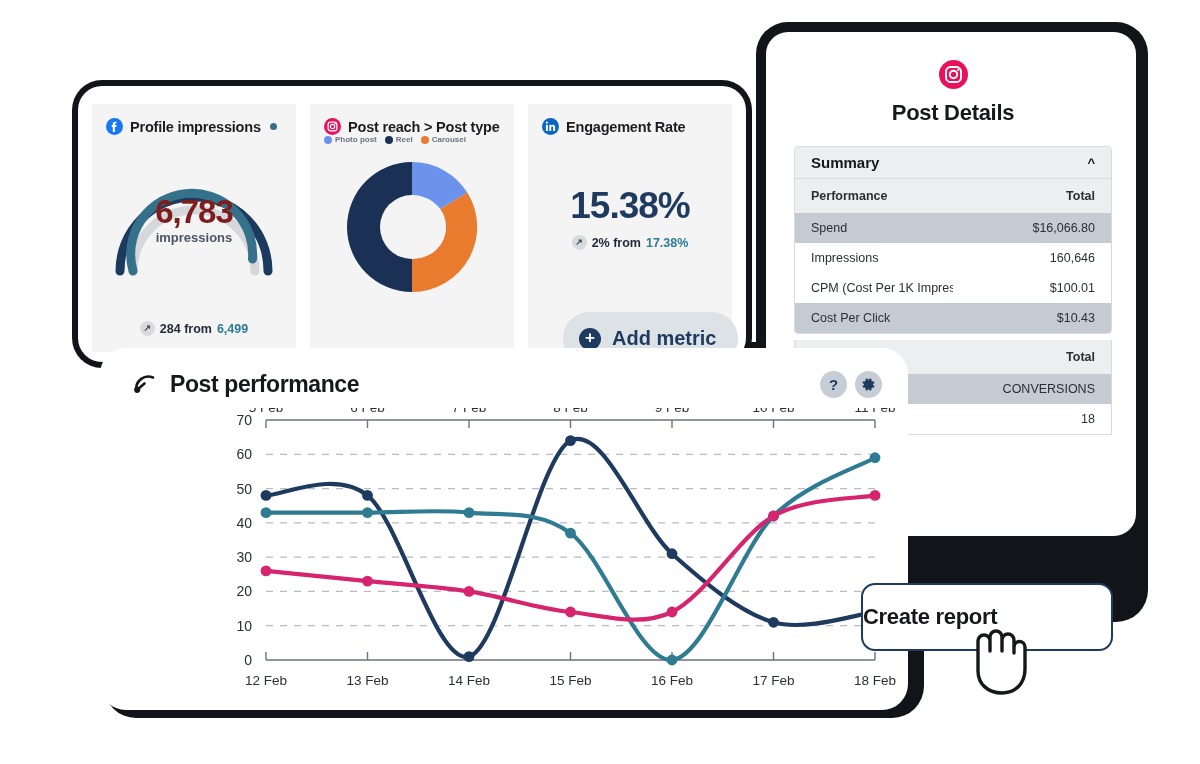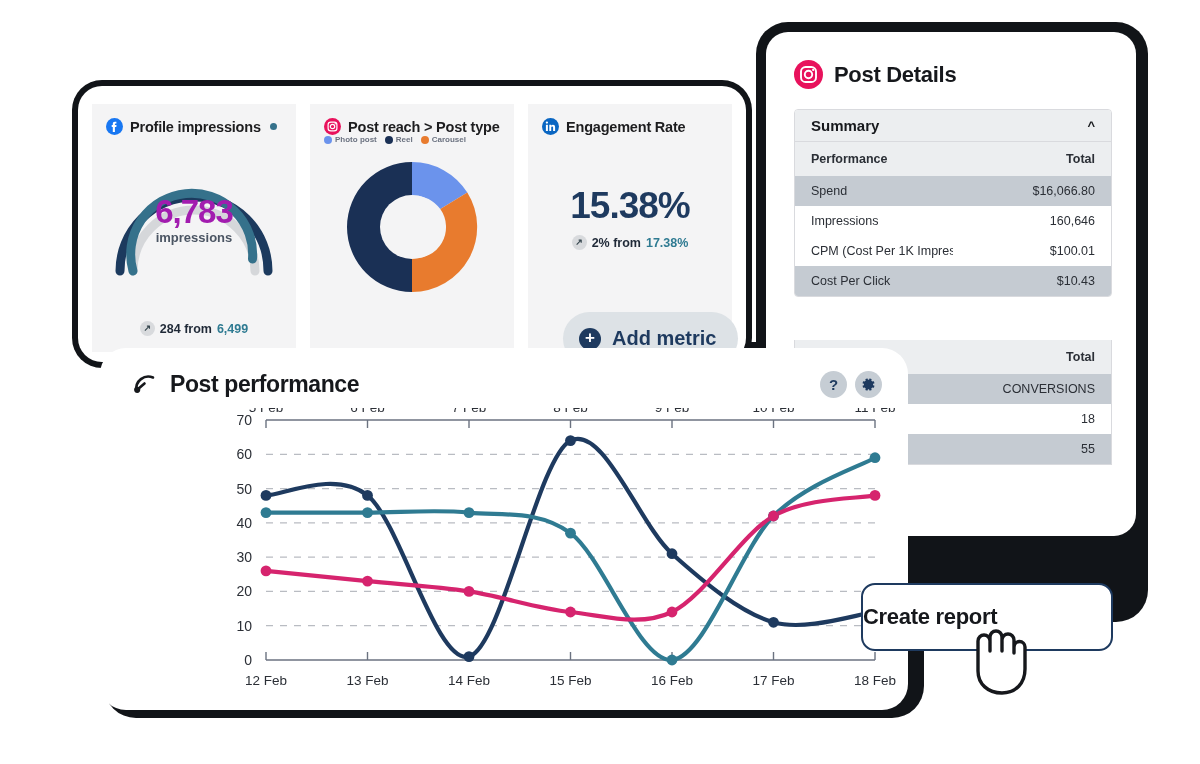--- a/index.html
+++ b/index.html
@@ -60,21 +60,21 @@
   .soc { width: 17px; height: 17px; border-radius: 50%; flex: 0 0 auto;
          display: flex; align-items: center; justify-content: center; }
   .soc svg { display: block; }
 
   
   .gauge-wrap { position: relative; width: 176px; height: 130px; margin: 14px auto 0; }
   .gauge-center {
     position: absolute; left: 0; right: 0; top: 44px;
     text-align: center;
   }
-  .gauge-value { font-size: 33px; font-weight: bold; color: #a21caf; letter-spacing: -1px; }
+  .gauge-value { font-size: 33px; font-weight: bold; color: #7f1d1d; letter-spacing: -1px; }
   .gauge-unit { font-size: 13px; color: #4b5563; font-weight: bold; margin-top: -1px; }
   .delta-row {
     position: absolute; left: 0; right: 0; bottom: 16px;
     display: flex; align-items: center; justify-content: center; gap: 5px;
     font-size: 12.5px; font-weight: bold; color: #1f2937;
   }
   .delta-badge {
     width: 15px; height: 15px; border-radius: 50%;
     background: #d8dadd; display: flex; align-items: center; justify-content: center;
     color: #37474f; font-size: 9px; line-height: 1;
@@ -112,21 +112,21 @@
     width: 22px; height: 22px; border-radius: 50%; background: #1e3a5f;
     color: #fff; font-size: 17px; line-height: 20px; text-align: center;
     font-weight: bold;
   }
 
   
   #details-panel {
     left: 766px; top: 32px; width: 370px; height: 496px;
     border-radius: 22px; padding: 28px 24px 0 28px;
   }
-  #details-head { display: flex; align-items: center; gap: 11px; }
+  #details-head { display: flex; align-items: center; gap: 11px; flex-direction: column; }
   #details-title { font-size: 22px; font-weight: bold; color: #16181c; letter-spacing: -0.3px; }
   .soc-lg { width: 29px; height: 29px; }
 
   #summary-box {
     margin-top: 20px; width: 318px;
     border: 1px solid #d9dade; border-radius: 4px; overflow: hidden;
     background: #fff;
   }
   #summary-header {
     height: 32px; background: #eceef0; padding: 0 16px;
@@ -253,24 +253,20 @@
           </tr>
         </thead>
         <tbody id="sum-body-2">
             <tr class="alt">
               <td></td>
               <td class="num">CONVERSIONS</td>
             </tr>
             <tr class="plain">
               <td></td>
               <td class="num">18</td>
-            </tr>
-            <tr class="alt">
-              <td></td>
-              <td class="num">55</td>
             </tr>
           </tbody>
       </table>
     </div>
   </div>
 
   <div class="panel" id="cards-panel">
     <div id="cards-row">
 
       <div class="metric-card">

